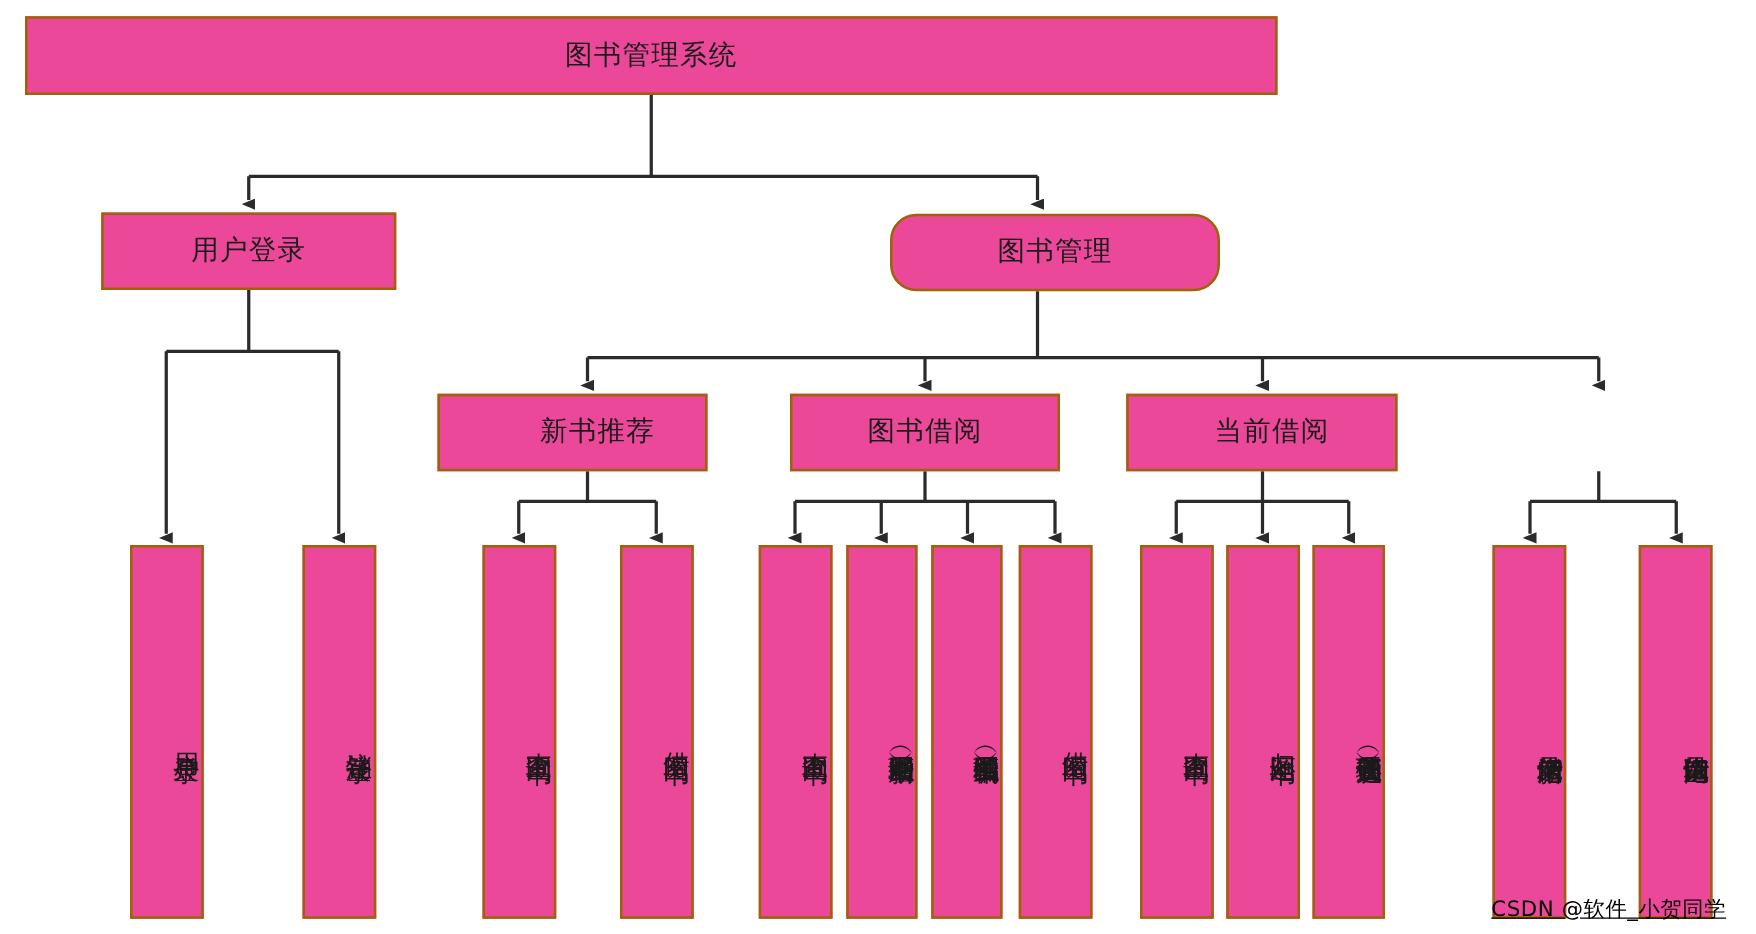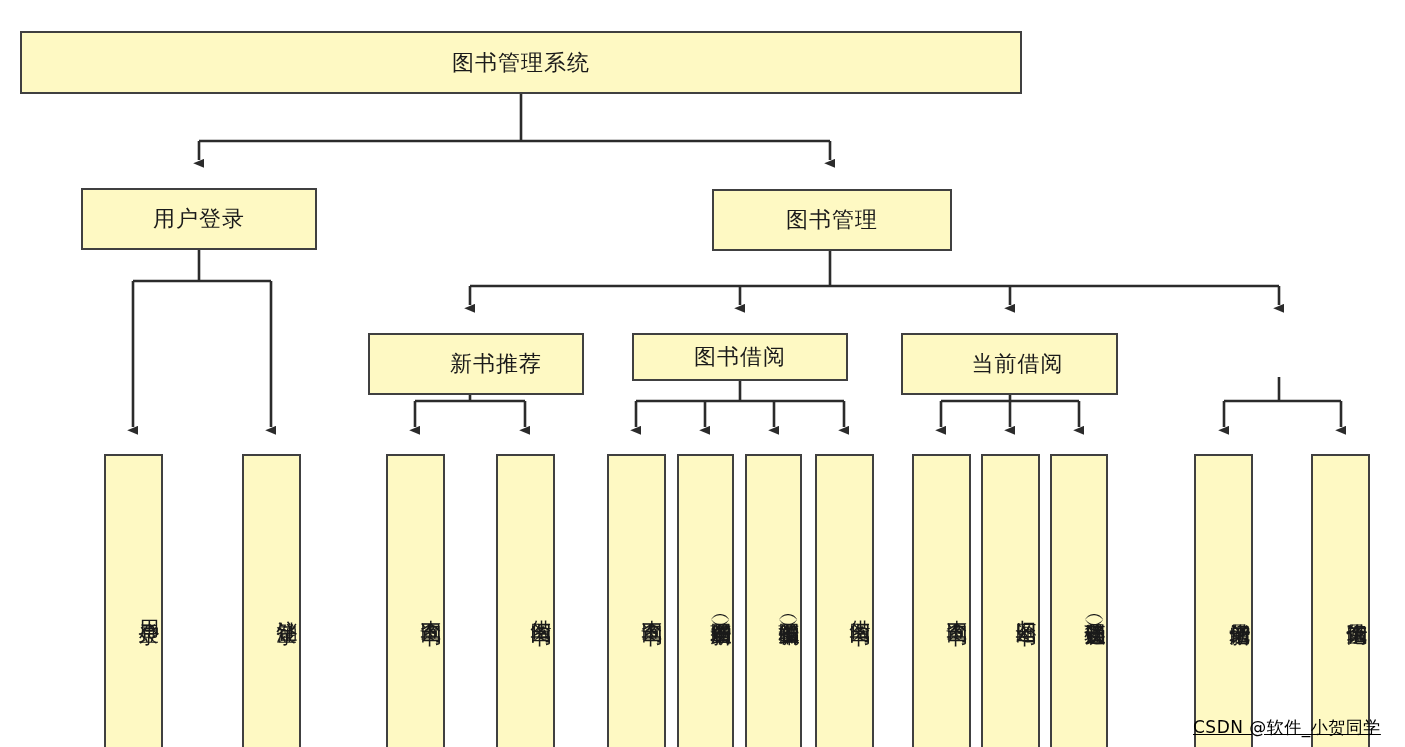--- a/index.html
+++ b/index.html
@@ -22,27 +22,26 @@
     position: absolute;
     left: 0;
     top: 0;
     width: 1405px;
     height: 747px;
     pointer-events: none;
   }
   .node {
     position: absolute;
     box-sizing: border-box;
-    background: #fef9c3;
-    border: 2px solid #404040;
+    background: #ec4899;
+    border: 2px solid #a16207;
     display: flex;
     align-items: center;
     justify-content: center;
     color: #1a1a1a;
-    margin-top: 18px;
   }
   .node.horiz {
     font-size: 22px;
     letter-spacing: 1px;
     line-height: 1.25;
     text-align: center;
   }
   .node.vert {
     writing-mode: vertical-rl;
     text-orientation: upright;
@@ -122,24 +121,24 @@
       <path d="M1279,377 L1279,401"></path>
       <path d="M1224,401 L1341,401"></path>
       <path d="M1224,401 L1224,427" marker-end="url(#arrow)"></path>
       <path d="M1341,401 L1341,427" marker-end="url(#arrow)"></path>
     </g>
   </svg>
 
   <div class="node horiz" style="left:20px; top:13px; width:1002px; height:63px;">图书管理系统</div>
 
   <div class="node horiz" style="left:81px; top:170px; width:236px; height:62px;">用户登录</div>
-  <div class="node horiz" style="left:712px; top:171px; width:240px; height:62px;">图书管理</div>
+  <div class="node horiz" style="left:712px; top:171px; width:264px; height:62px;border-radius:21px;">图书管理</div>
 
-  <div class="node horiz" style="left:368px; top:315px; width:216px; height:62px;padding-left:40px;">新书推荐</div>
-  <div class="node horiz" style="left:632px; top:315px; width:216px; height:48px;text-align:center;">图书借阅</div>
+  <div class="node horiz" style="left:350px; top:315px; width:216px; height:62px;padding-left:40px;">新书推荐</div>
+  <div class="node horiz" style="left:632px; top:315px; width:216px; height:62px;text-align:center;">图书借阅</div>
   <div class="node horiz" style="left:901px; top:315px; width:217px; height:62px;padding-left:16px;">当前借阅</div>
 
   <div class="node vert" style="left:104px; top:436px; width:59px; height:299px;">用户登录</div>
   <div class="node vert" style="left:242px; top:436px; width:59px; height:299px;">注销登录</div>
 
   <div class="node vert" style="left:386px; top:436px; width:59px; height:299px;">查询图书</div>
   <div class="node vert" style="left:496px; top:436px; width:59px; height:299px;">借阅图书</div>
 
   <div class="node vert" style="left:607px; top:436px; width:59px; height:299px;">查询图书</div>
   <div class="node vert tight" style="left:677px; top:436px; width:57px; height:299px;">新增图书（管理员）</div>

